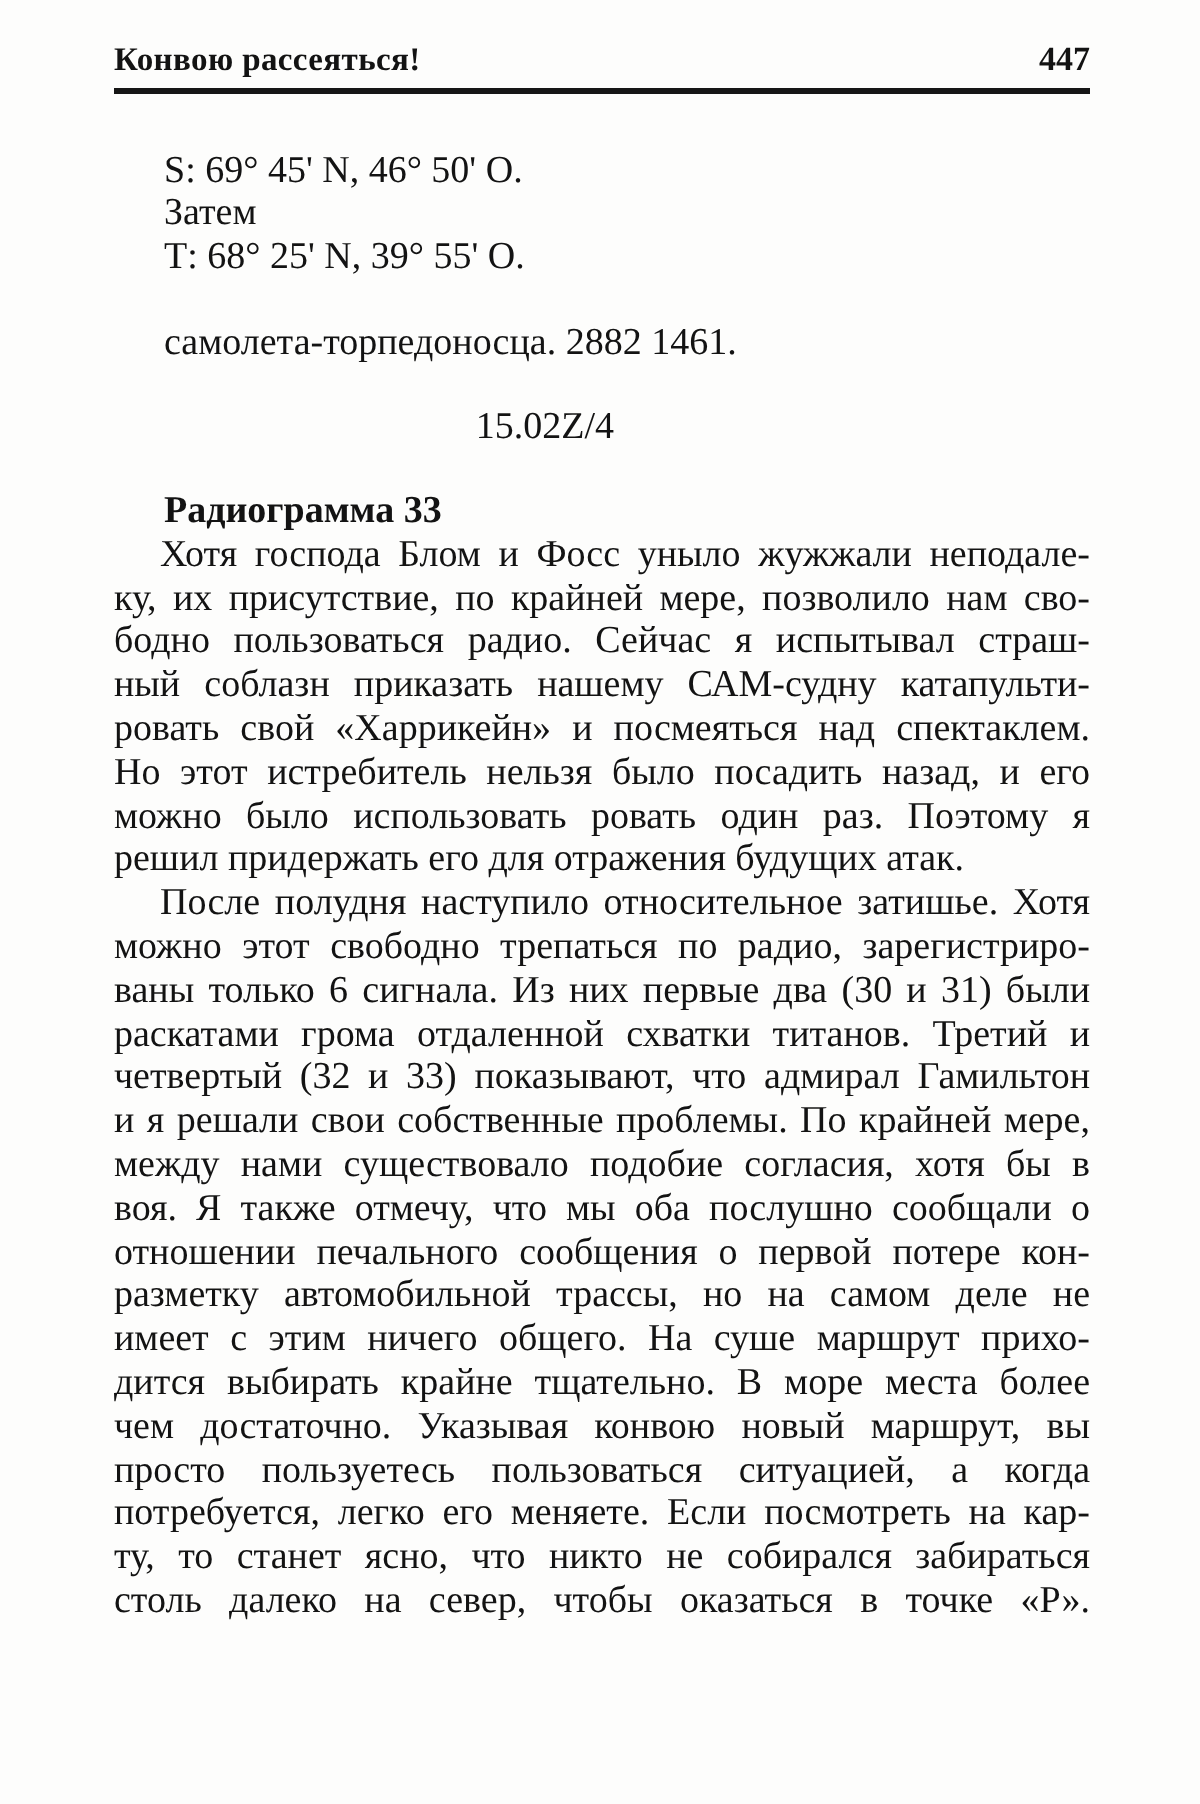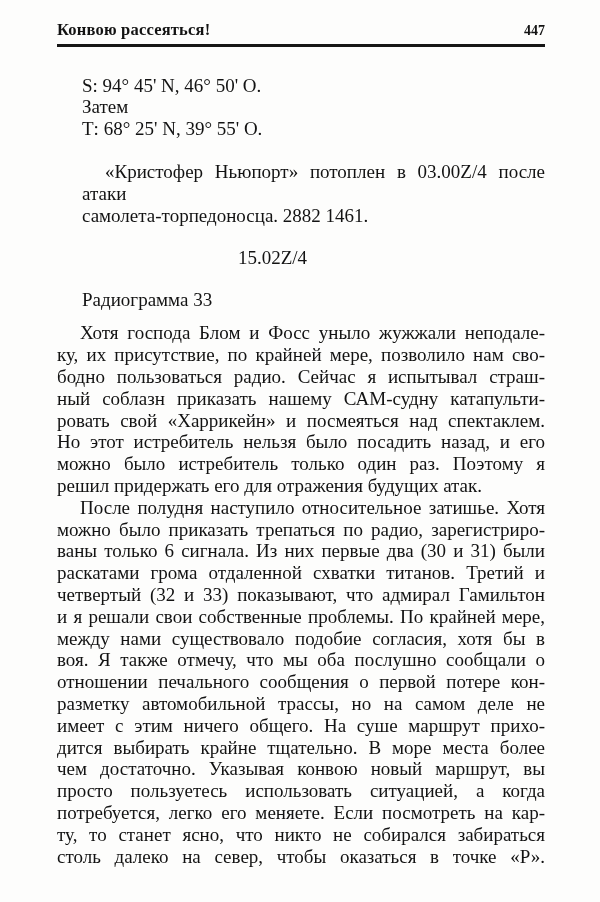--- a/index.html
+++ b/index.html
@@ -12,102 +12,101 @@
     box-sizing:border-box;
     padding:20px 55px 0 57px;
     overflow:hidden;
   }
   
   .hdr{
     display:flex;justify-content:space-between;align-items:baseline;
     font-weight:bold;
   }
   .running-title{font-size:16.5px;letter-spacing:0.2px;}
-  .page-number{font-size:14px;}
+  .page-number{font-size:17px;}
   .rule{height:2.6px;background:#161616;margin-top:4px;}
 
   
   .txt{font-size:19px;line-height:21.8px;}
   .jline{text-align:justify;text-align-last:justify;}
   .lline{text-align:left;text-align-last:left;}
   .indent{text-indent:23px;}
 
   
   .quote{margin-left:25px;margin-top:28px;}
   .note{margin-top:21.5px;}
 
   .timestamp-row{
     margin-top:20px;
     text-align:center;
     padding-right:57px;
   }
   .heading{
-    margin:20px 0 12px 0;
+    margin:20px 0 0 0;
     font-size:19px;line-height:21.8px;
-    font-weight:normal;
+    font-weight:bold;
     text-indent:25px;
   }
   .para{margin:0;}
 </style>
 </head>
 <body>
 
 <div class="page">
 
   <div class="hdr">
     <span class="running-title">Конвою рассеяться!</span>
     <span class="page-number">447</span>
   </div>
   <div class="rule"></div>
 
   <section class="quote txt">
     <div>
-        <div class="lline">S: 94° 45' N, 46° 50' О.</div>
+        <div class="lline">S: 69° 45' N, 46° 50' О.</div>
         <div class="lline">Затем</div>
         <div class="lline">Т: 68° 25' N, 39° 55' О.</div>
       </div>
     <div class="note">
-        <div class="jline indent">«Кристофер Ньюпорт» потоплен в 03.00Z/4 после атаки</div>
         <div class="lline">самолета-торпедоносца. 2882 1461.</div>
       </div>
   </section>
 
   <div class="timestamp-row txt">
     <span>15.02Z/4</span>
   </div>
 
   <h2 class="heading">Радиограмма 33</h2>
 
   <section class="txt" id="paragraphs">
       <div class="para">
         <div class="jline indent">Хотя господа Блом и Фосс уныло жужжали неподале-</div>
         <div class="jline">ку, их присутствие, по крайней мере, позволило нам сво-</div>
         <div class="jline">бодно пользоваться радио. Сейчас я испытывал страш-</div>
         <div class="jline">ный соблазн приказать нашему САМ-судну катапульти-</div>
         <div class="jline">ровать свой «Харрикейн» и посмеяться над спектаклем.</div>
         <div class="jline">Но этот истребитель нельзя было посадить назад, и его</div>
-        <div class="jline">можно было истребитель только один раз. Поэтому я</div>
+        <div class="jline">можно было использовать ровать один раз. Поэтому я</div>
         <div class="lline">решил придержать его для отражения будущих атак.</div>
       </div>
       <div class="para">
         <div class="jline indent">После полудня наступило относительное затишье. Хотя</div>
-        <div class="jline">можно было приказать трепаться по радио, зарегистриро-</div>
+        <div class="jline">можно этот свободно трепаться по радио, зарегистриро-</div>
         <div class="jline">ваны только 6 сигнала. Из них первые два (30 и 31) были</div>
         <div class="jline">раскатами грома отдаленной схватки титанов. Третий и</div>
         <div class="jline">четвертый (32 и 33) показывают, что адмирал Гамильтон</div>
         <div class="jline">и я решали свои собственные проблемы. По крайней мере,</div>
         <div class="jline">между нами существовало подобие согласия, хотя бы в</div>
         <div class="jline">воя. Я также отмечу, что мы оба послушно сообщали о</div>
         <div class="jline">отношении печального сообщения о первой потере кон-</div>
       </div>
       <div class="para">
         <div class="jline">разметку автомобильной трассы, но на самом деле не</div>
         <div class="jline">имеет с этим ничего общего. На суше маршрут прихо-</div>
         <div class="jline">дится выбирать крайне тщательно. В море места более</div>
         <div class="jline">чем достаточно. Указывая конвою новый маршрут, вы</div>
-        <div class="jline">просто пользуетесь использовать ситуацией, а когда</div>
+        <div class="jline">просто пользуетесь пользоваться ситуацией, а когда</div>
         <div class="jline">потребуется, легко его меняете. Если посмотреть на кар-</div>
         <div class="jline">ту, то станет ясно, что никто не собирался забираться</div>
         <div class="jline">столь далеко на север, чтобы оказаться в точке «Р».</div>
       </div>
     </section>
 
 </div>
 
 </body></html>

